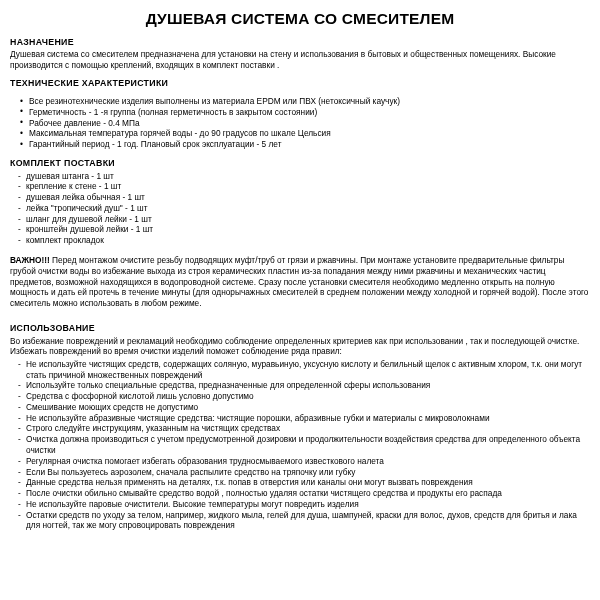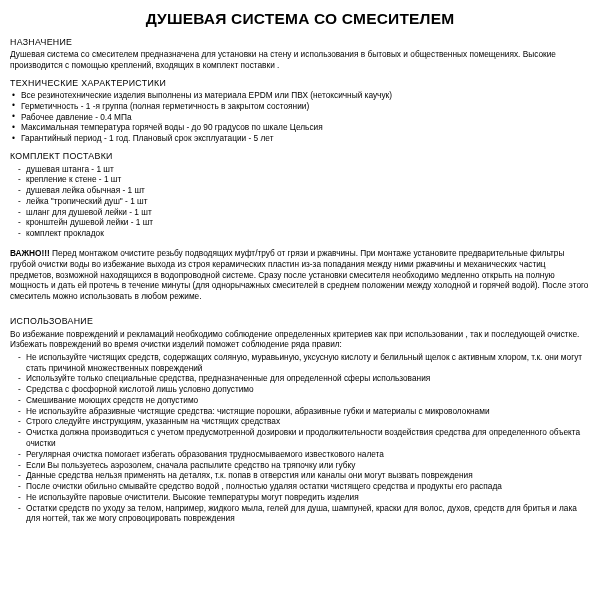--- a/index.html
+++ b/index.html
@@ -24,34 +24,34 @@
   .doc-title {
     text-align: center;
     font-size: 15.5px;
     font-weight: bold;
     letter-spacing: 0.2px;
     margin: 2px 0 9px 0;
     line-height: 1.15;
   }
   .section-heading {
     font-size: 8.8px;
-    font-weight: normal;
+    font-weight: bold;
     letter-spacing: 0.3px;
     margin: 7px 0 2px 0;
     line-height: 1.2;
   }
   .para {
     font-size: 8.3px;
     line-height: 1.28;
     margin: 0 0 2px 0;
     text-align: left;
   }
   ul.bullets {
     list-style: none;
-    margin: 0;
+    margin: 8px;
     padding: 0;
   }
   ul.bullets li {
     font-size: 8.3px;
     line-height: 1.3;
     padding-left: 11px;
     position: relative;
   }
   ul.bullets li::before {
     content: "\2022";

